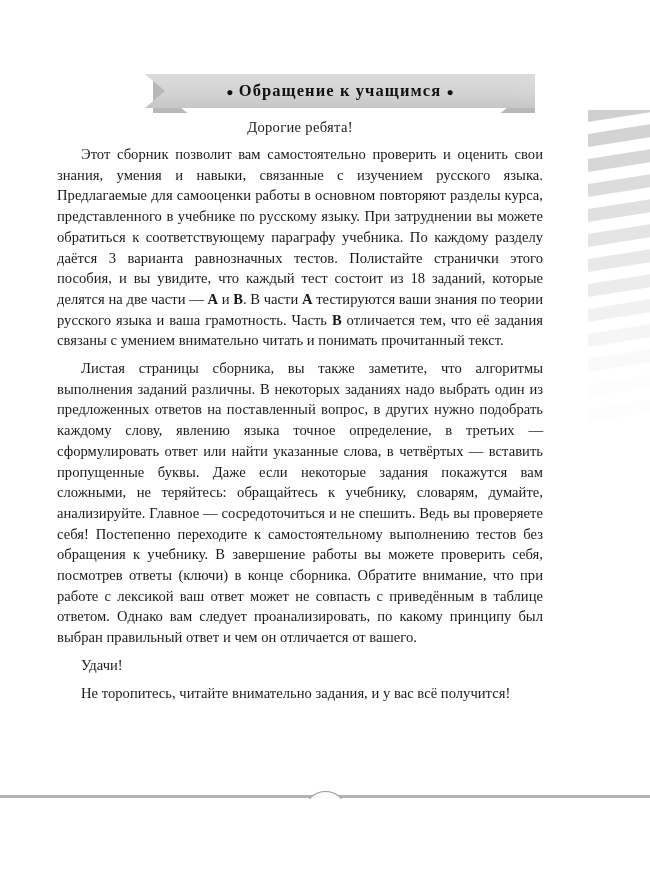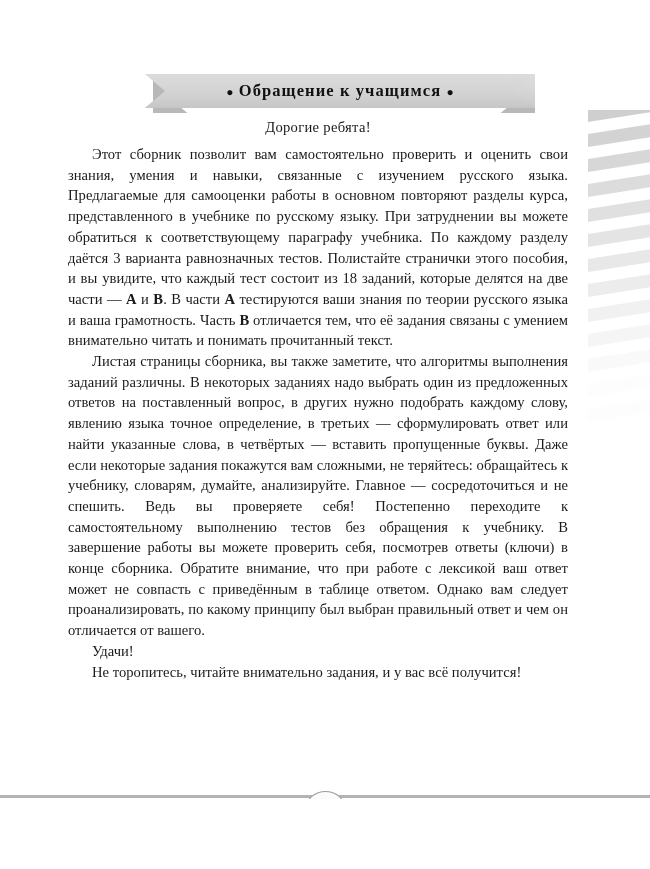--- a/index.html
+++ b/index.html
@@ -85,33 +85,33 @@
   }
   #ribbon-title .bullet {
     font-size: 12px;
     vertical-align: middle;
     letter-spacing: 0;
   }
 
   
   #content {
     position: absolute;
-    left: 68px;
+    left: 50px;
     top: 117px;
     width: 500px;
   }
   .salutation {
     text-align: center;
     font-size: 14.6px;
     line-height: 20px;
     margin: 0 0 7px 0;
     letter-spacing: 0.3px;
   }
   p.body {
-    margin: 0;
+    margin: 7px;
     font-size: 14.6px;
     line-height: 20.7px;
     text-align: justify;
     text-indent: 24px;
     text-justify: inter-word;
     letter-spacing: 0.02px;
     hyphens: manual;
   }
   p.body b { font-weight: bold; }
 

